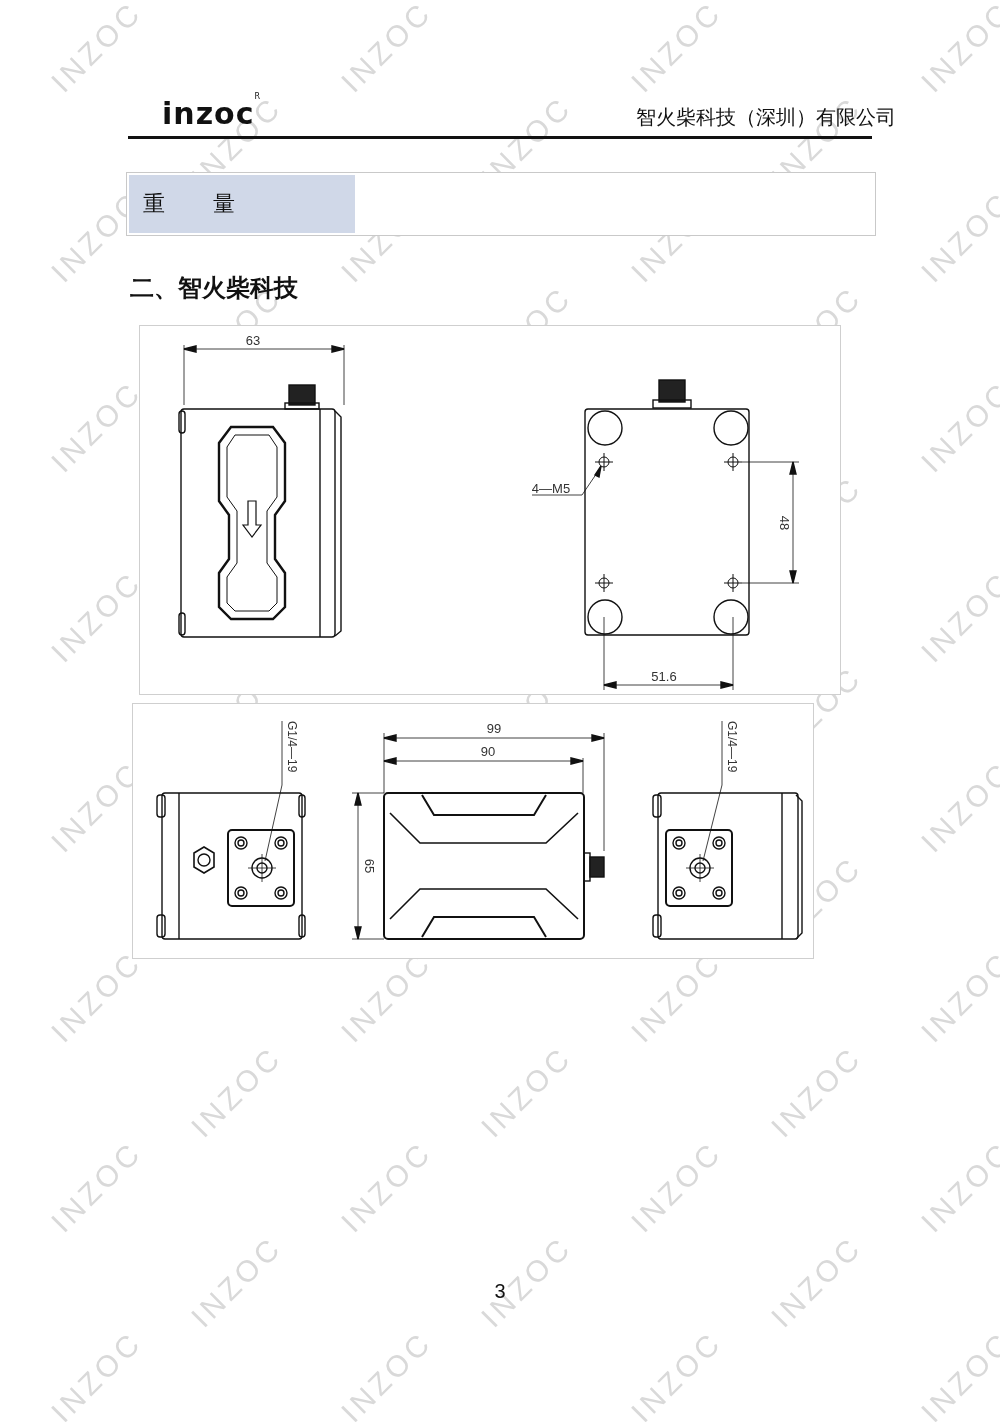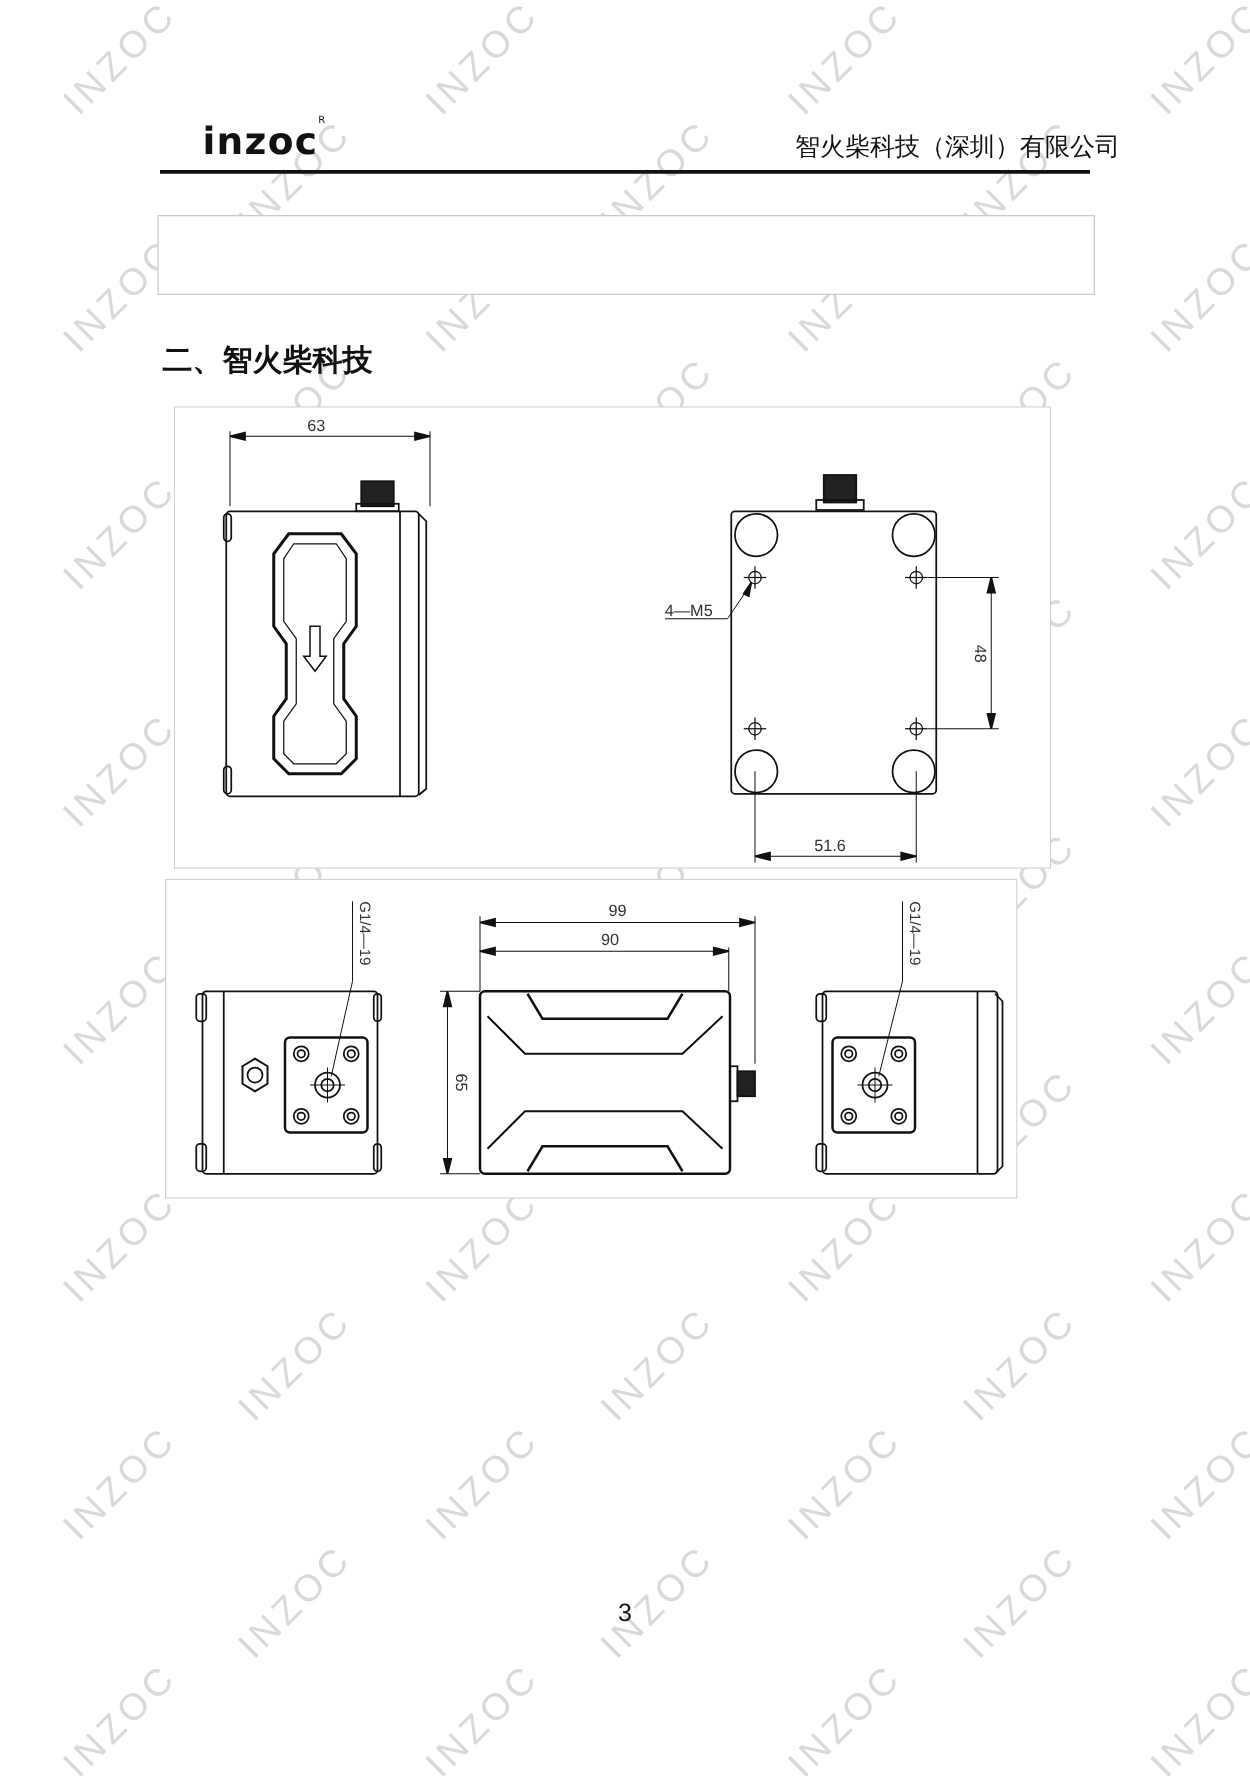--- a/index.html
+++ b/index.html
@@ -89,20 +89,21 @@
   </div>
 
 <div class="content">
   <div class="header">
     <div class="logo"><span>inzoc</span><sup>R</sup></div>
     <div class="company">智火柴科技（深圳）有限公司</div>
   </div>
   <div class="header-rule"></div>
 
   <div class="spec-table">
+    <div class="cell k">重量</div>
   </div>
 
   <div class="section-title">二、智火柴科技</div>
 
   <svg class="drawing" style="left:139px;top:325px" width="702" height="370" viewBox="0 0 702 370">
     <rect x="0.5" y="0.5" width="701" height="369" fill="#fff" stroke="#cfcfcf"></rect>
     <g stroke="#111" fill="none" stroke-width="1.4">
 
       <line x1="45" y1="20" x2="45" y2="80" stroke-width="0.8"></line>
       <line x1="205" y1="20" x2="205" y2="80" stroke-width="0.8"></line>

